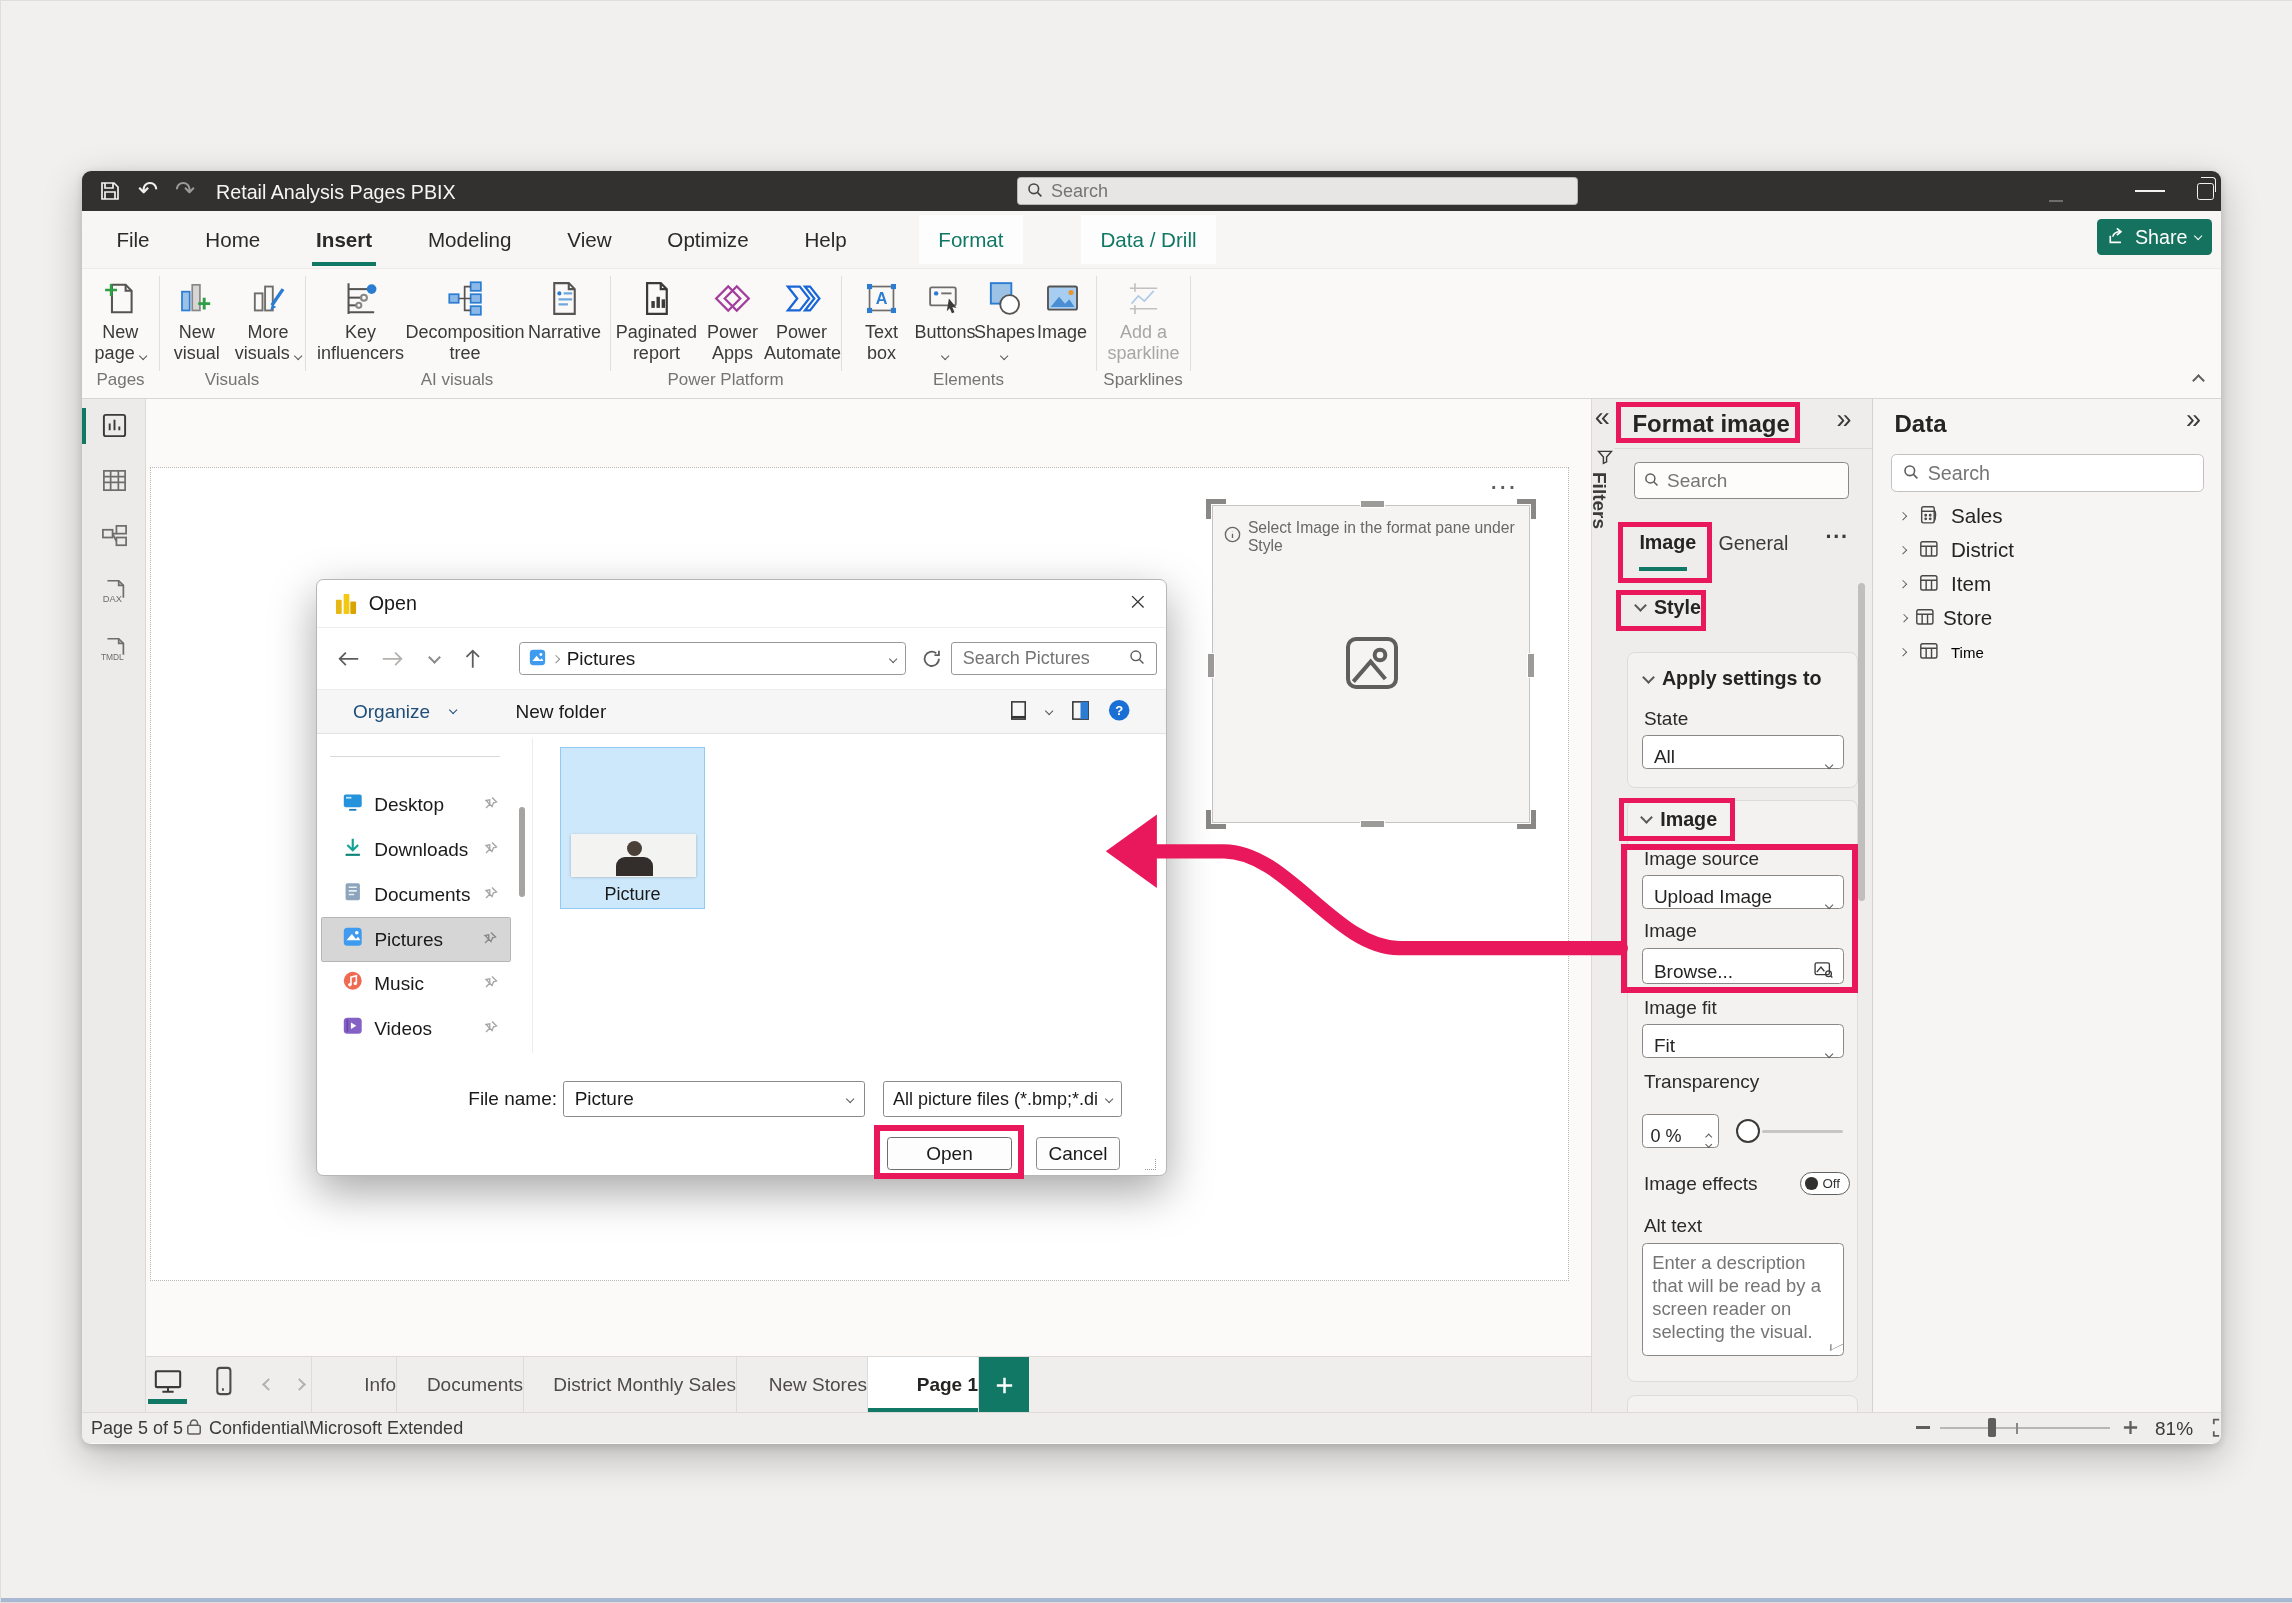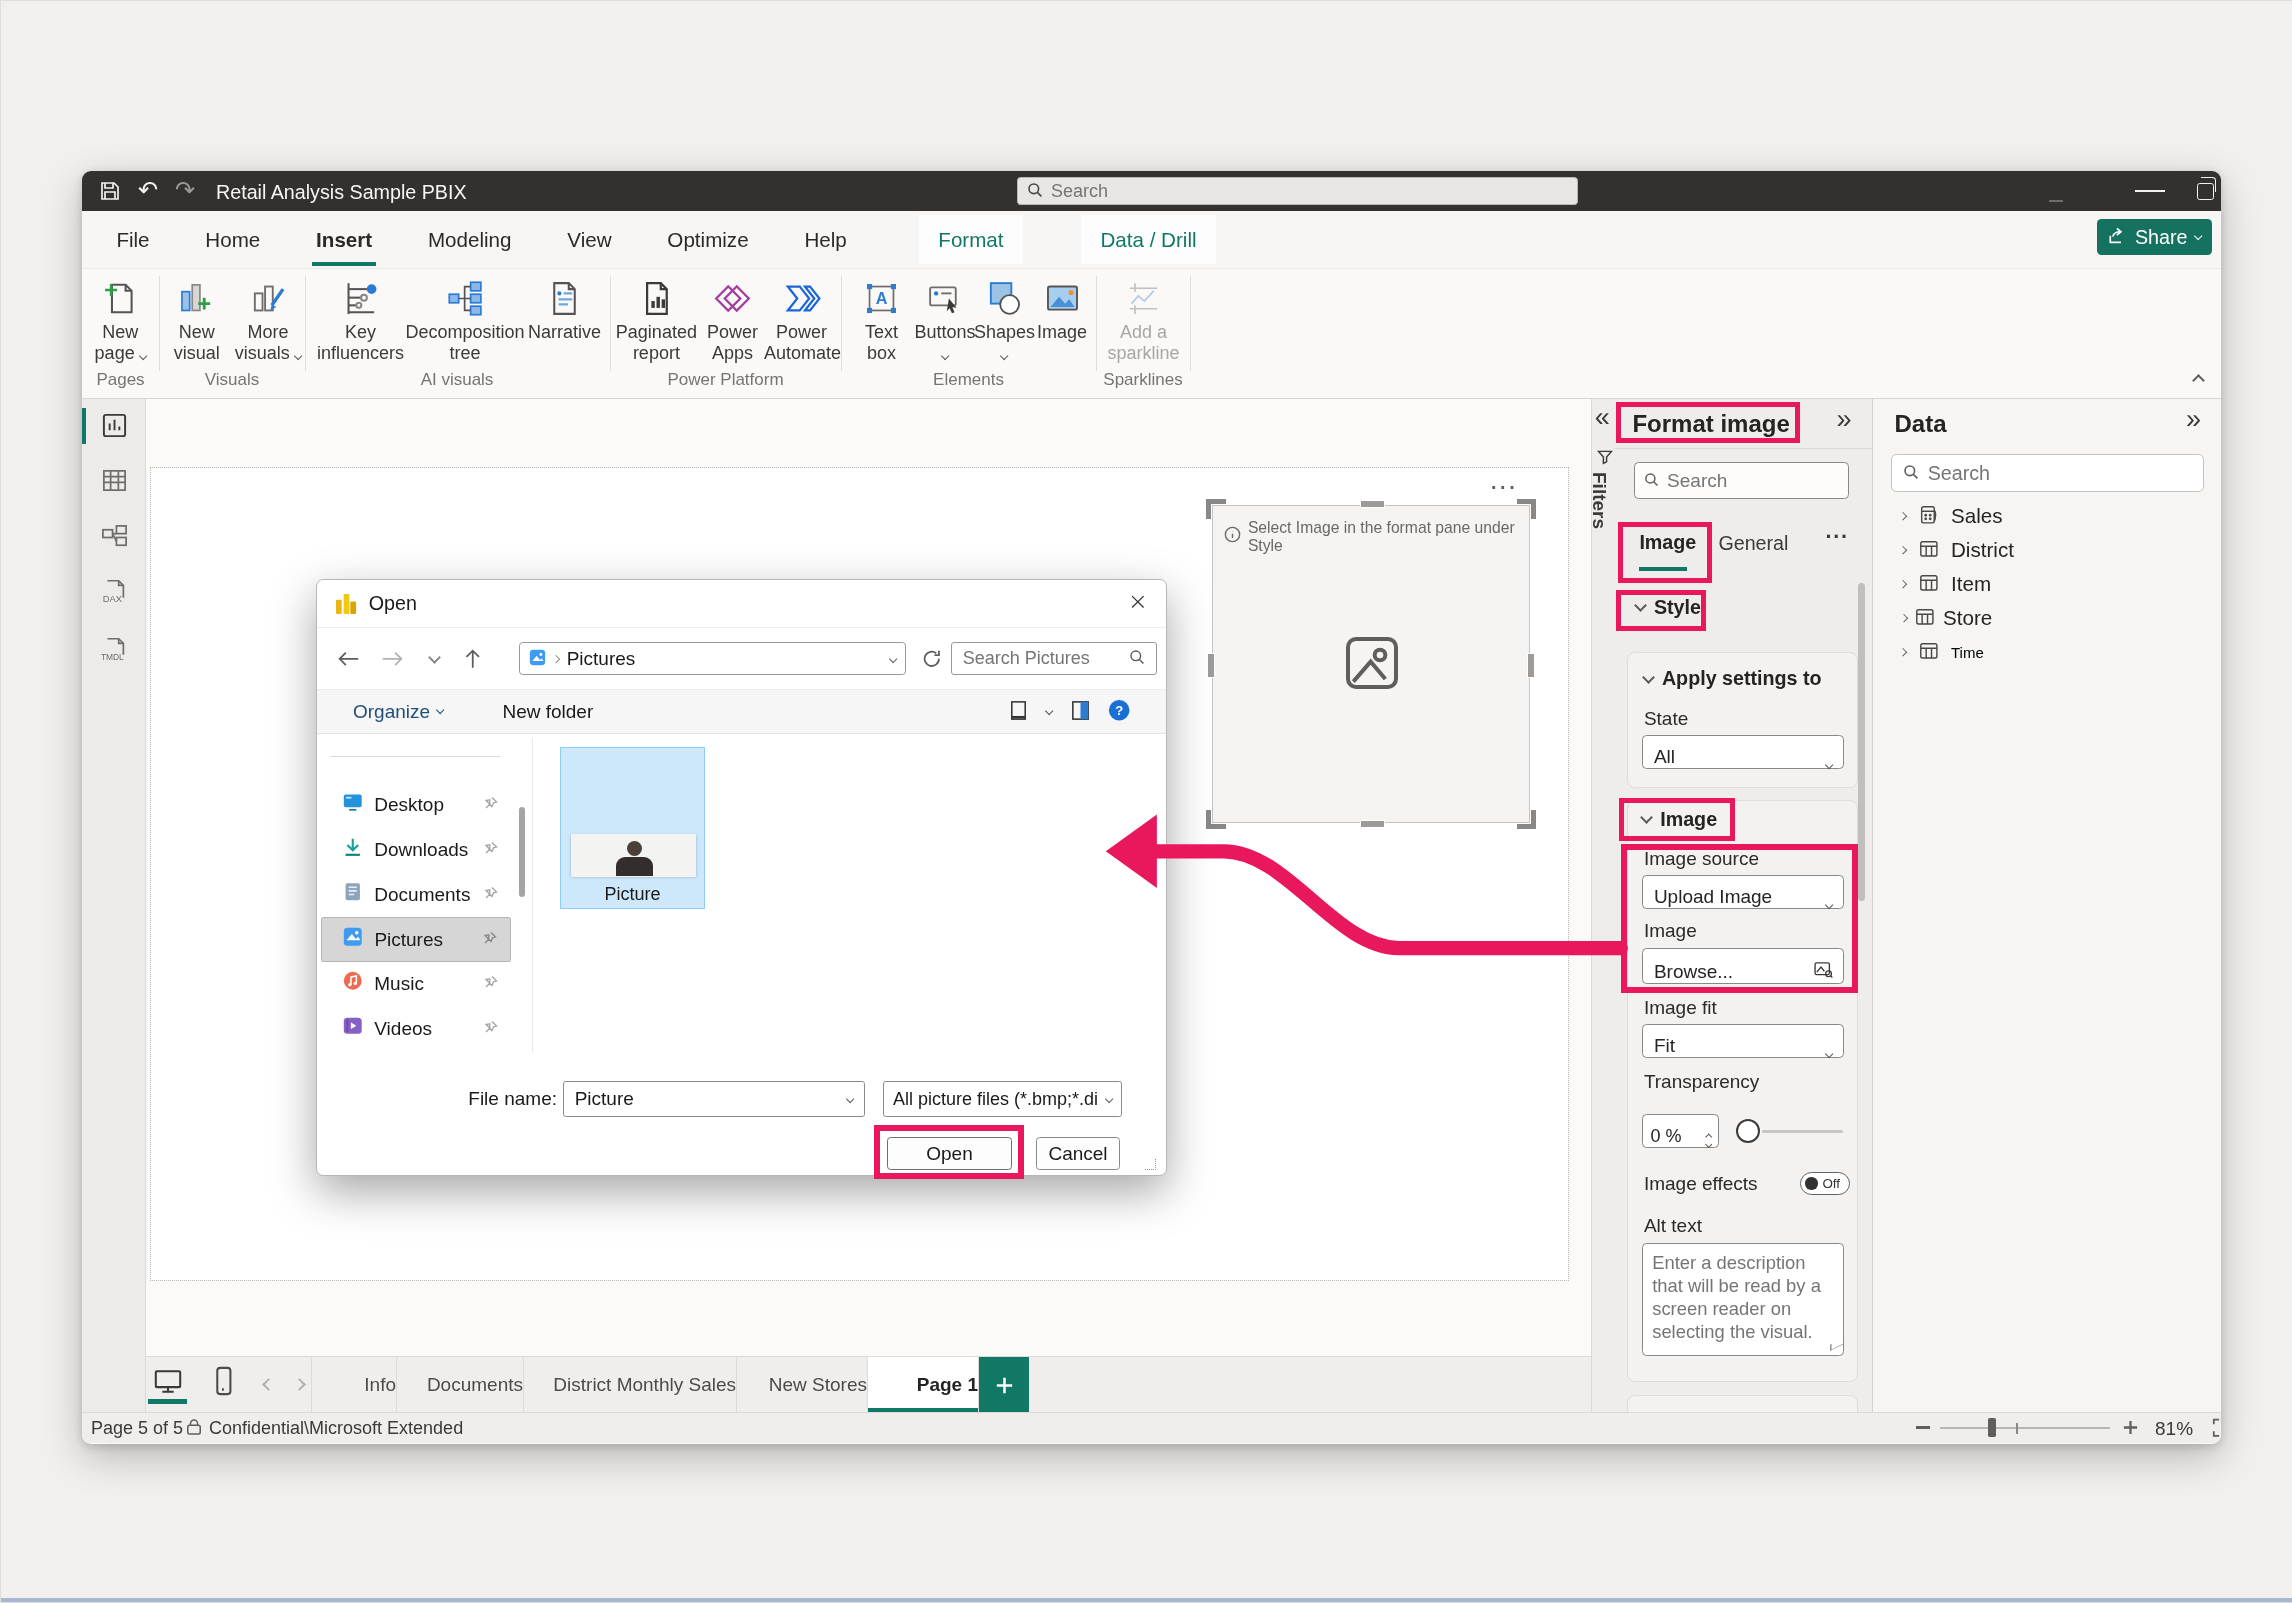--- a/index.html
+++ b/index.html
@@ -74,21 +74,21 @@
 
   <div id="titlebar">
     <span class="abs" style="left:16px;top:8px;">
       <svg width="24" height="24" viewBox="0 0 24 24" fill="none" stroke="#f3f2f1" stroke-width="1.7">
           <path d="M4 4h12l4 4v12H4z"></path>
           <path d="M7 4v5h8V4M7 20v-7h10v7"></path>
         </svg>
     </span>
     <span class="abs" style="left:56px;top:5.4px;font-size:24px;color:#f3f2f1;">↶</span>
     <span class="abs" style="left:93px;top:5.4px;font-size:24px;color:#9b9997;">↷</span>
-    <span class="abs" style="left:134px;top:9.9px;font-size:19.7px;color:#f6f5f4;">Retail Analysis Sample PBIX</span>
+    <span class="abs" style="left:134px;top:9.9px;font-size:19.7px;color:#f6f5f4;">Retail Analysis Pages PBIX</span>
 
     <div class="abs flex" style="left:935px;top:6.3px;width:561px;height:28px;background:#e8e6e4;border:0.9px solid #b9b7b5;border-radius:3.6px;padding:0 9px;gap:8px;">
       <span><svg width="16" height="16" viewBox="0 0 20 20" fill="none" stroke="#484644" stroke-width="2">
             <circle cx="8.5" cy="8.5" r="6"></circle>
             <path d="M13 13l5 5"></path>
           </svg></span>
       <input readonly="" style="border: none; background: transparent; font-size: 18px; color: rgb(72, 70, 68); width: 484px;" placeholder="Search">
     </div>
 
     <span class="abs" style="left:1967px;top:29px;width:14.3px;height:1.8px;background:#6f6d6b;"></span>
@@ -421,21 +421,21 @@
           <div class="abs flex" style="left:634px;top:14.3px;width:206px;height:33px;border:0.9px solid #9a9896;border-radius:3px;padding:0 10.7px;">
             <input readonly="" style="border: none; font-size: 18px; color: rgb(118, 116, 114); width: 152px; background: transparent;" placeholder="Search Pictures">
             <span style="margin-left:auto;"><svg width="16" height="16" viewBox="0 0 20 20" fill="none" stroke="#5f5d5b" stroke-width="1.8">
                   <circle cx="8.5" cy="8.5" r="6"></circle>
                   <path d="M13 13l5 5"></path>
                 </svg></span>
           </div>
         </div>
 
         <div class="abs flex" style="left:0;top:109px;width:100%;height:45px;background:#f6f6f7;border-top:0.9px solid #ececec;border-bottom:0.9px solid #e2e2e2;padding:0 36px;">
-          <span class="flex" style="font-size:19px;color:#1f4e79;gap:7px;">
+          <span class="flex" style="font-size:19px;color:#1f4e79;gap:20px;">
               <span>Organize</span>
               <span class="chev sm" style="border-color:#1f4e79;margin-top:-3.6px;"></span>
             </span>
           <span style="margin-left:59px;font-size:19px;color:#1a1a1a;">New folder</span>
           <span class="flex" style="margin-left:auto;gap:16px;">
             <span><svg width="23" height="23" viewBox="0 0 24 24" fill="none" stroke="#333" stroke-width="1.6">
                   <rect x="5" y="3" width="14" height="18"></rect>
                   <path d="M5 19h14" stroke-width="2.6"></path>
                 </svg></span>
             <span class="chev sm" style="border-color:#555;"></span>

